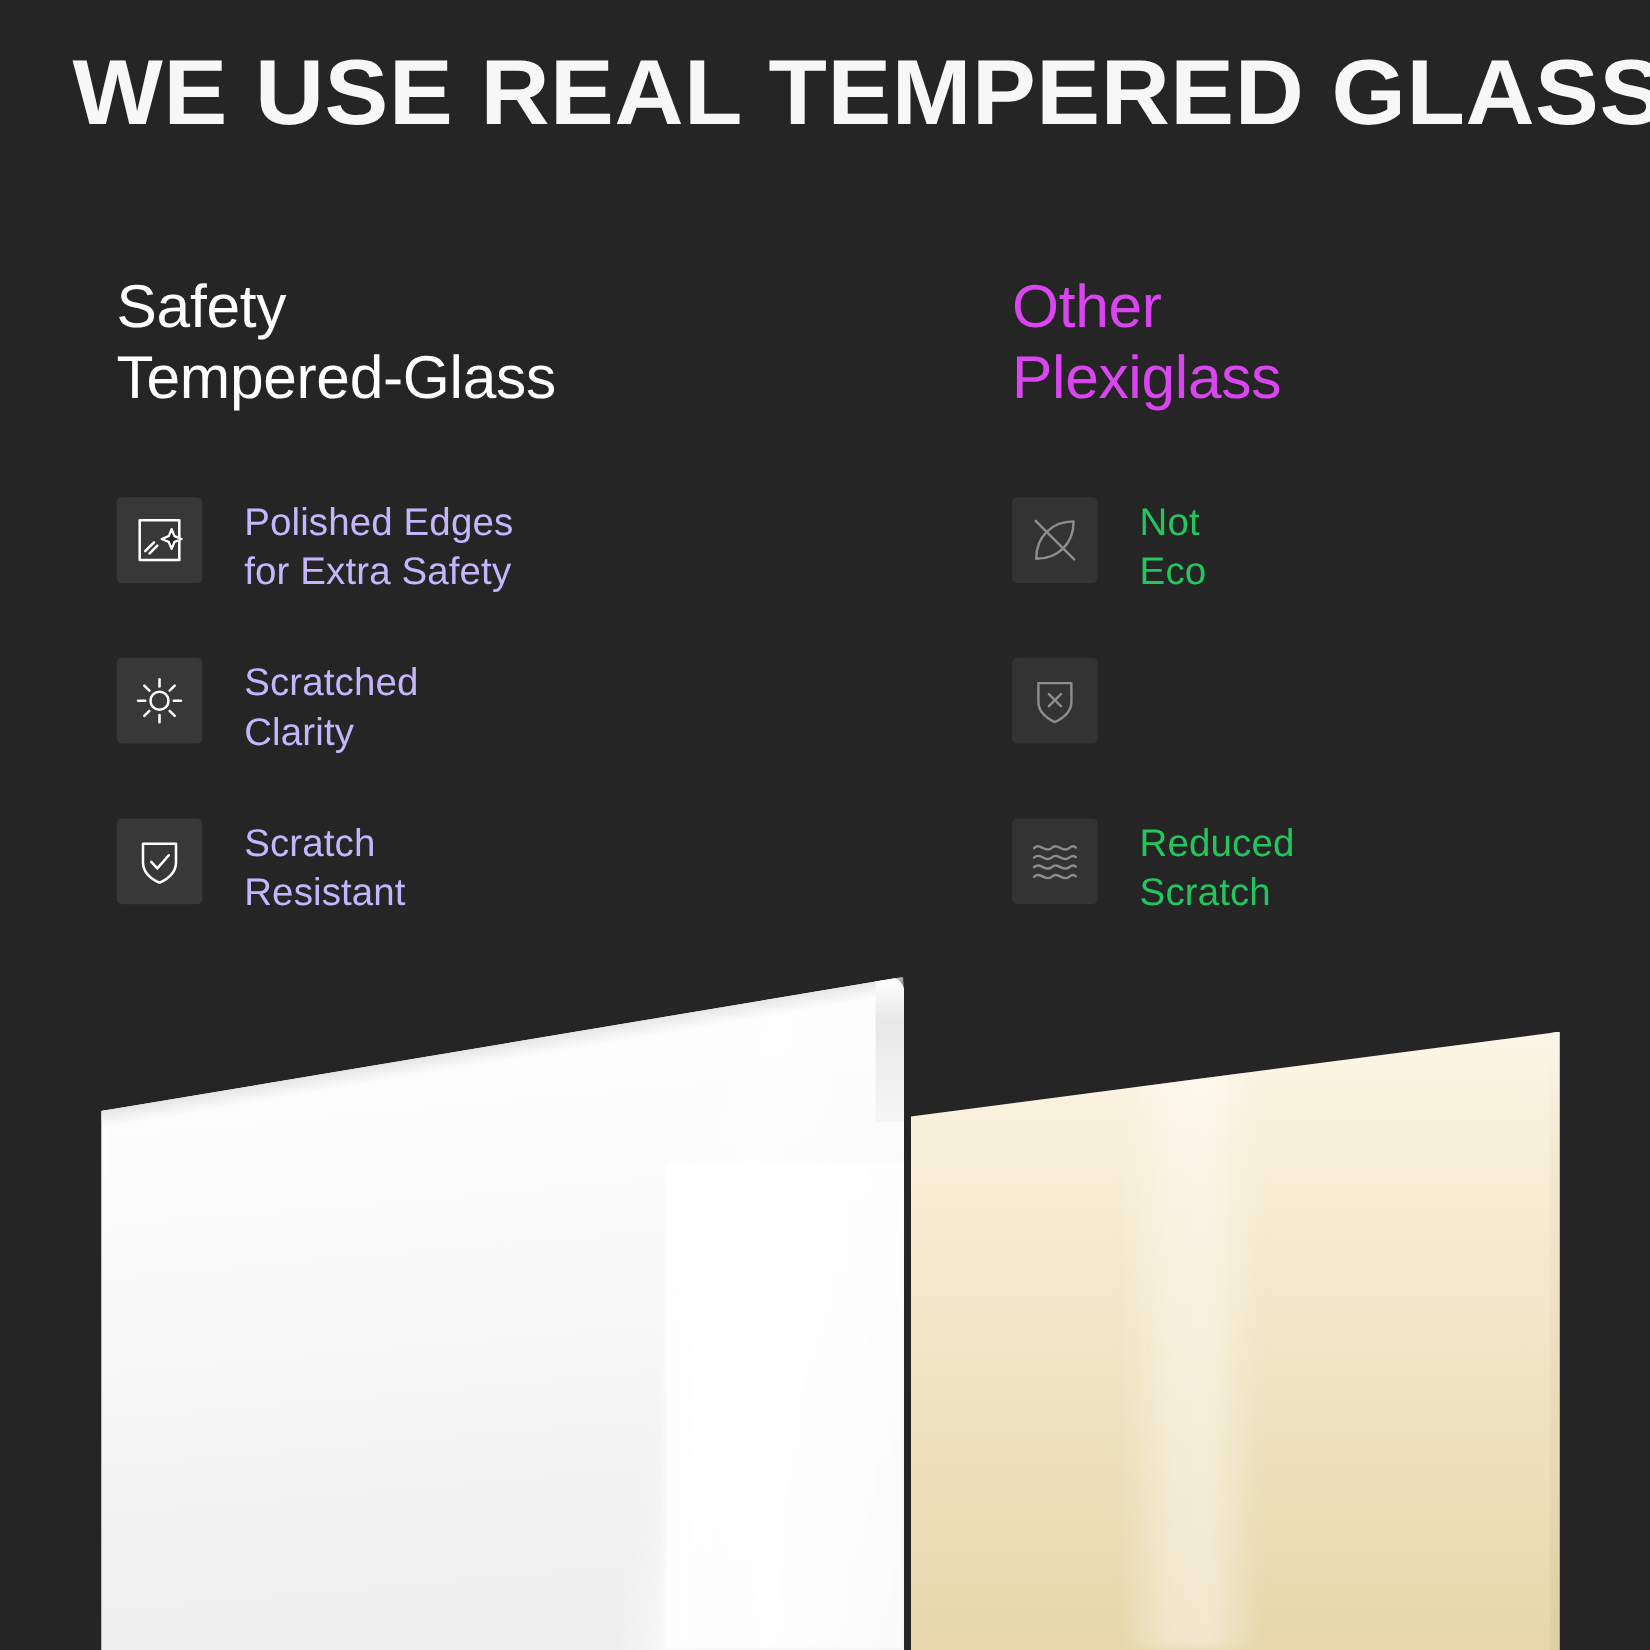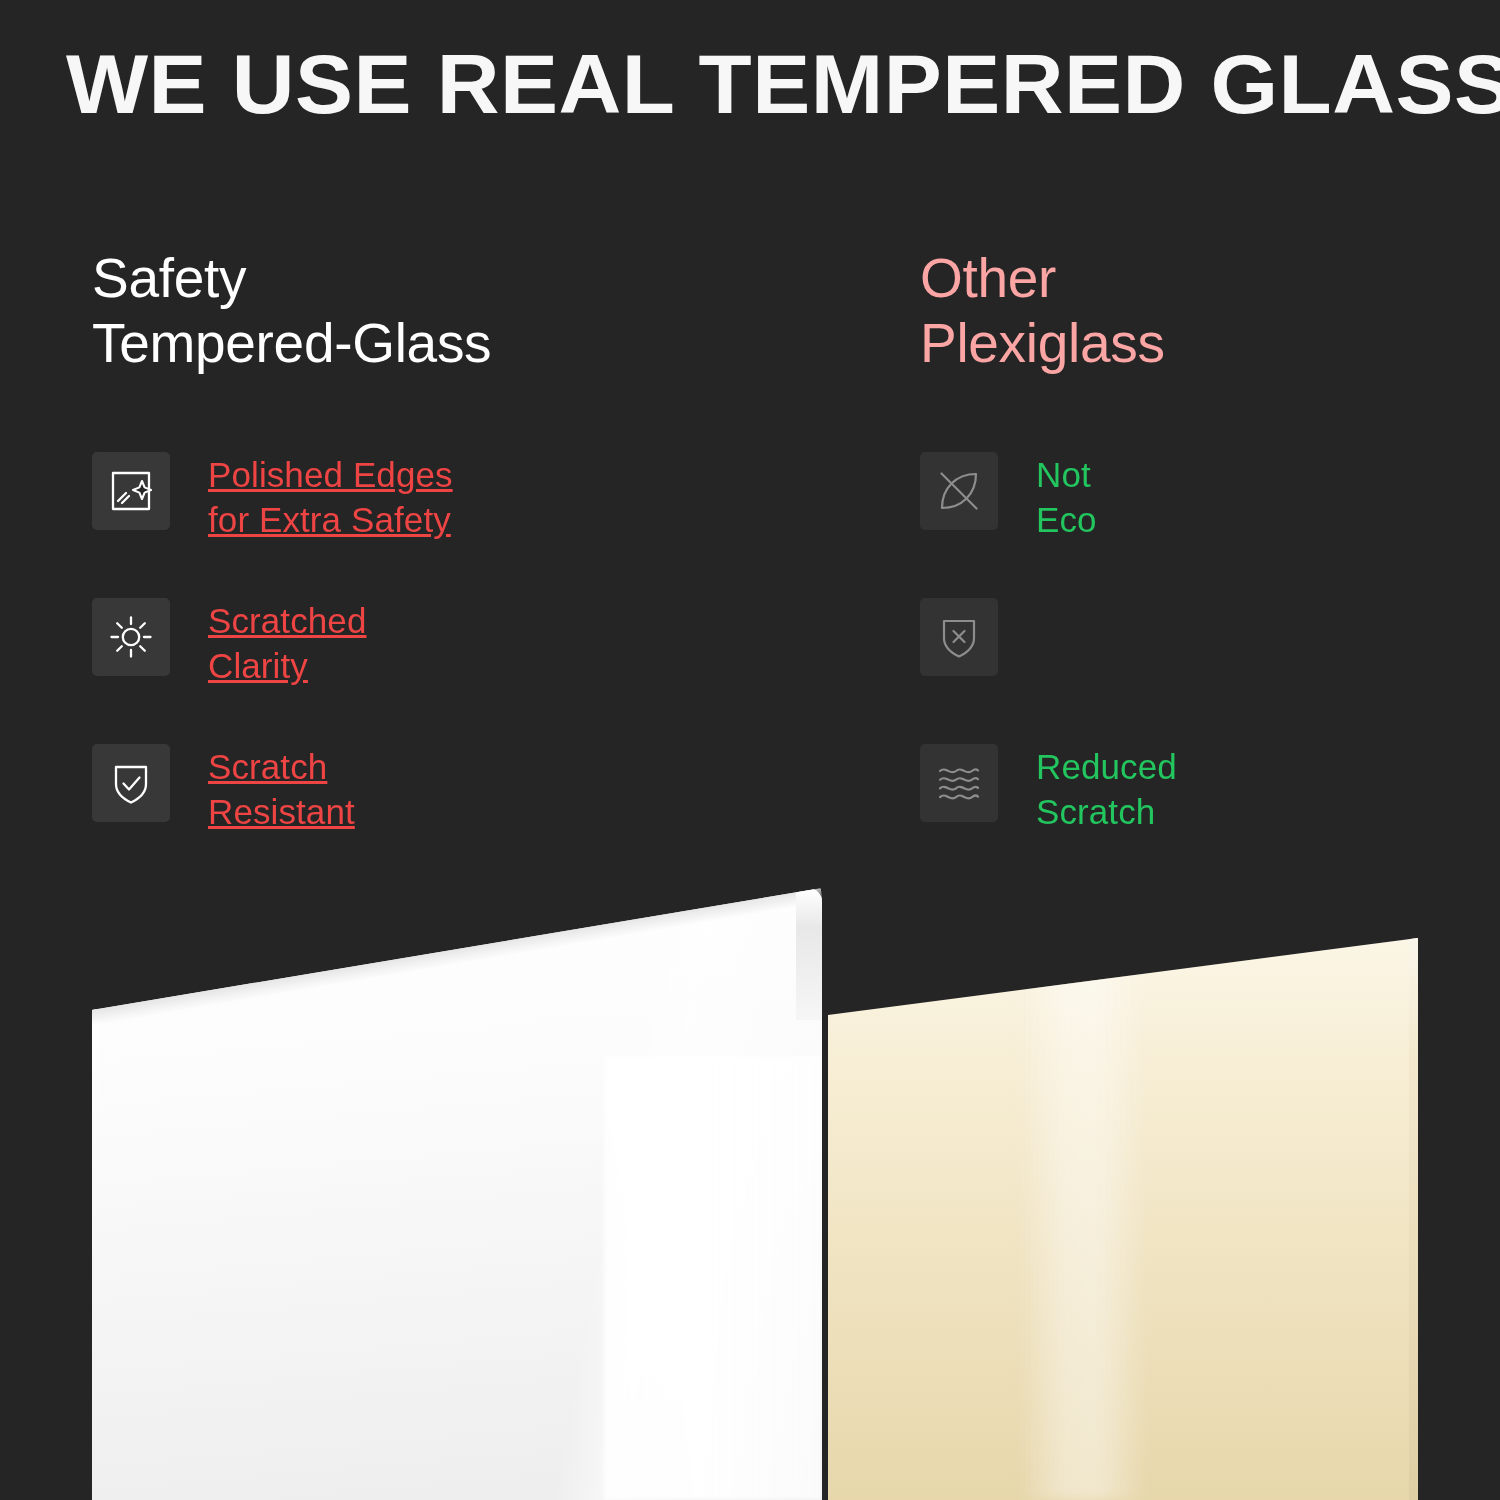--- a/index.html
+++ b/index.html
@@ -24,32 +24,32 @@
     font-weight:700;
     letter-spacing:0.5px;
     line-height:1;
     white-space:nowrap;
     transform:scaleX(1.035);
     transform-origin:left center;
   }
 
   
   .column { position:absolute; top:246px; }
-  #col-left  { left:92px;  width:760px; }
+  #col-left  { left:106px;  width:760px; }
   #col-right { left:920px; width:560px; }
 
   .col-heading {
     font-size:55px;
     font-weight:400;
     line-height:1.18;
     letter-spacing:-0.3px;
     white-space:pre-line;
   }
   #col-left  .col-heading { color:#ffffff; }
-  #col-right .col-heading { color:#fca5a5; }
+  #col-right .col-heading { color:#d946ef; }
 
   .feature-list { margin-top:72px; }
   .feature-row {
     display:flex;
     align-items:flex-start;
     height:146px;
   }
   .icon-tile {
     width:78px; height:78px;
     flex:0 0 78px;
@@ -63,21 +63,21 @@
 
   .feature-label {
     margin-left:38px;
     font-size:35px;
     font-weight:400;
     line-height:1.3;
     letter-spacing:0.1px;
     white-space:pre-line;
     padding-top:4px;
   }
-  #col-left  .feature-label { color:#ef4444;text-decoration:underline; }
+  #col-left  .feature-label { color:#c4b5fd; }
   #col-right .feature-label { color:#22c55e; }
 
   
   #product-area {
     position:absolute;
     left:0; top:860px;
     width:1500px; height:640px;
     overflow:hidden;
   }
 

